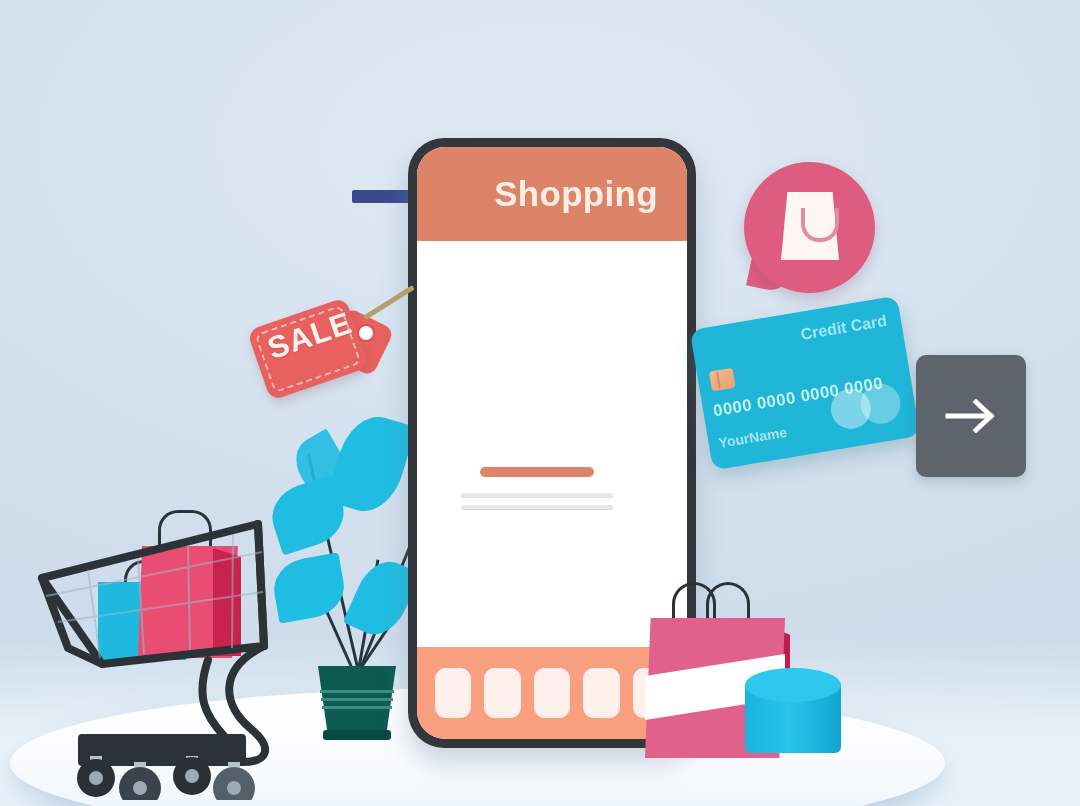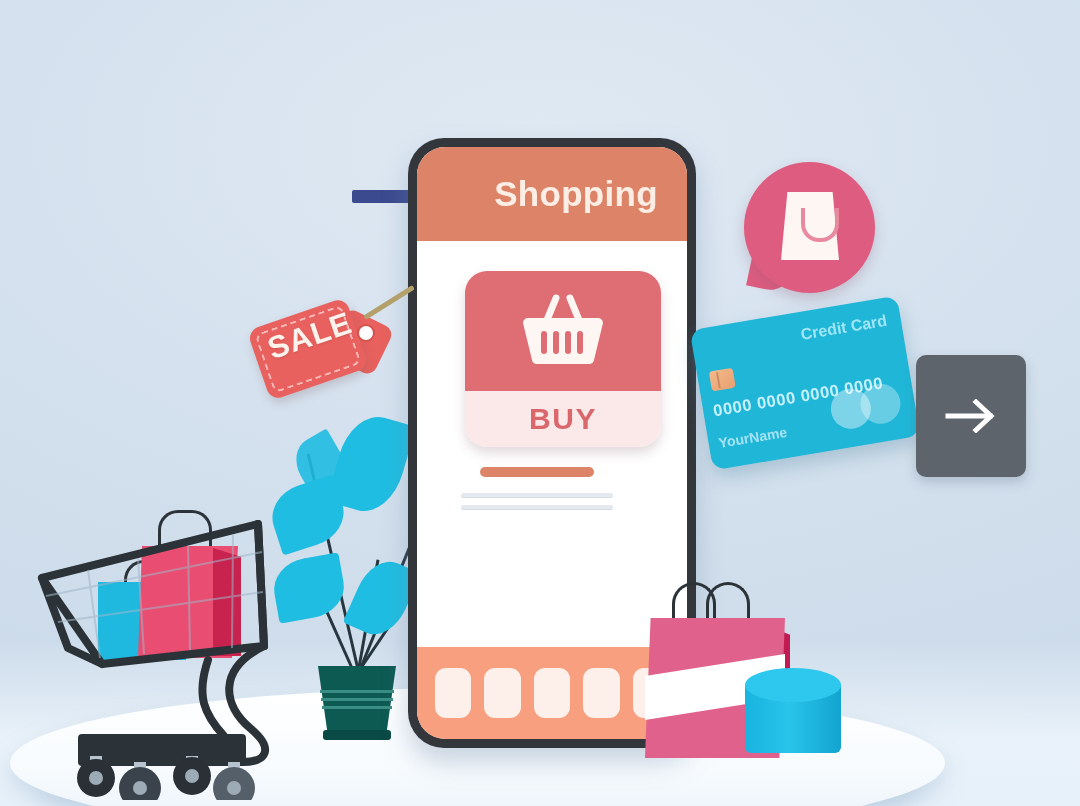--- a/index.html
+++ b/index.html
@@ -334,40 +334,20 @@
     </svg>
   </div>
 
   <div class="phone">
     <div class="phone-screen">
       <div class="phone-header">
         <span>Shopping</span>
       </div>
 
       <div class="phone-body">
-        <div class="buy-card">
-          <div class="buy-top">
-            <svg width="82" height="78" viewBox="0 0 82 78">
-              <g stroke="#fdf6f3" stroke-width="7" stroke-linecap="round" fill="none">
-                <line x1="25" y1="28" x2="34" y2="6"></line>
-                <line x1="57" y1="28" x2="48" y2="6"></line>
-              </g>
-              <path d="M6 26 H76 A5 5 0 0 1 81 31 L72 68 A5 5 0 0 1 67 72 H15 A5 5 0 0 1 10 68 L1 31 A5 5 0 0 1 6 26 Z" fill="#fdf6f3"></path>
-              <g fill="#de6e73">
-                <rect x="19" y="39" width="6" height="23" rx="3"></rect>
-                <rect x="31" y="39" width="6" height="23" rx="3"></rect>
-                <rect x="43" y="39" width="6" height="23" rx="3"></rect>
-                <rect x="55" y="39" width="6" height="23" rx="3"></rect>
-              </g>
-            </svg>
-          </div>
-          <div class="buy-bottom">
-            <span>BUY</span>
-          </div>
-        </div>
 
         <div class="line-accent"></div>
         <div class="line-gray" style="left:44px;top:252px;width:152px;"></div>
         <div class="line-gray" style="left:44px;top:264px;width:152px;"></div>
       </div>
 
       <div class="phone-nav">
         <div class="nav-tile"></div>
         <div class="nav-tile"></div>
         <div class="nav-tile"></div>

